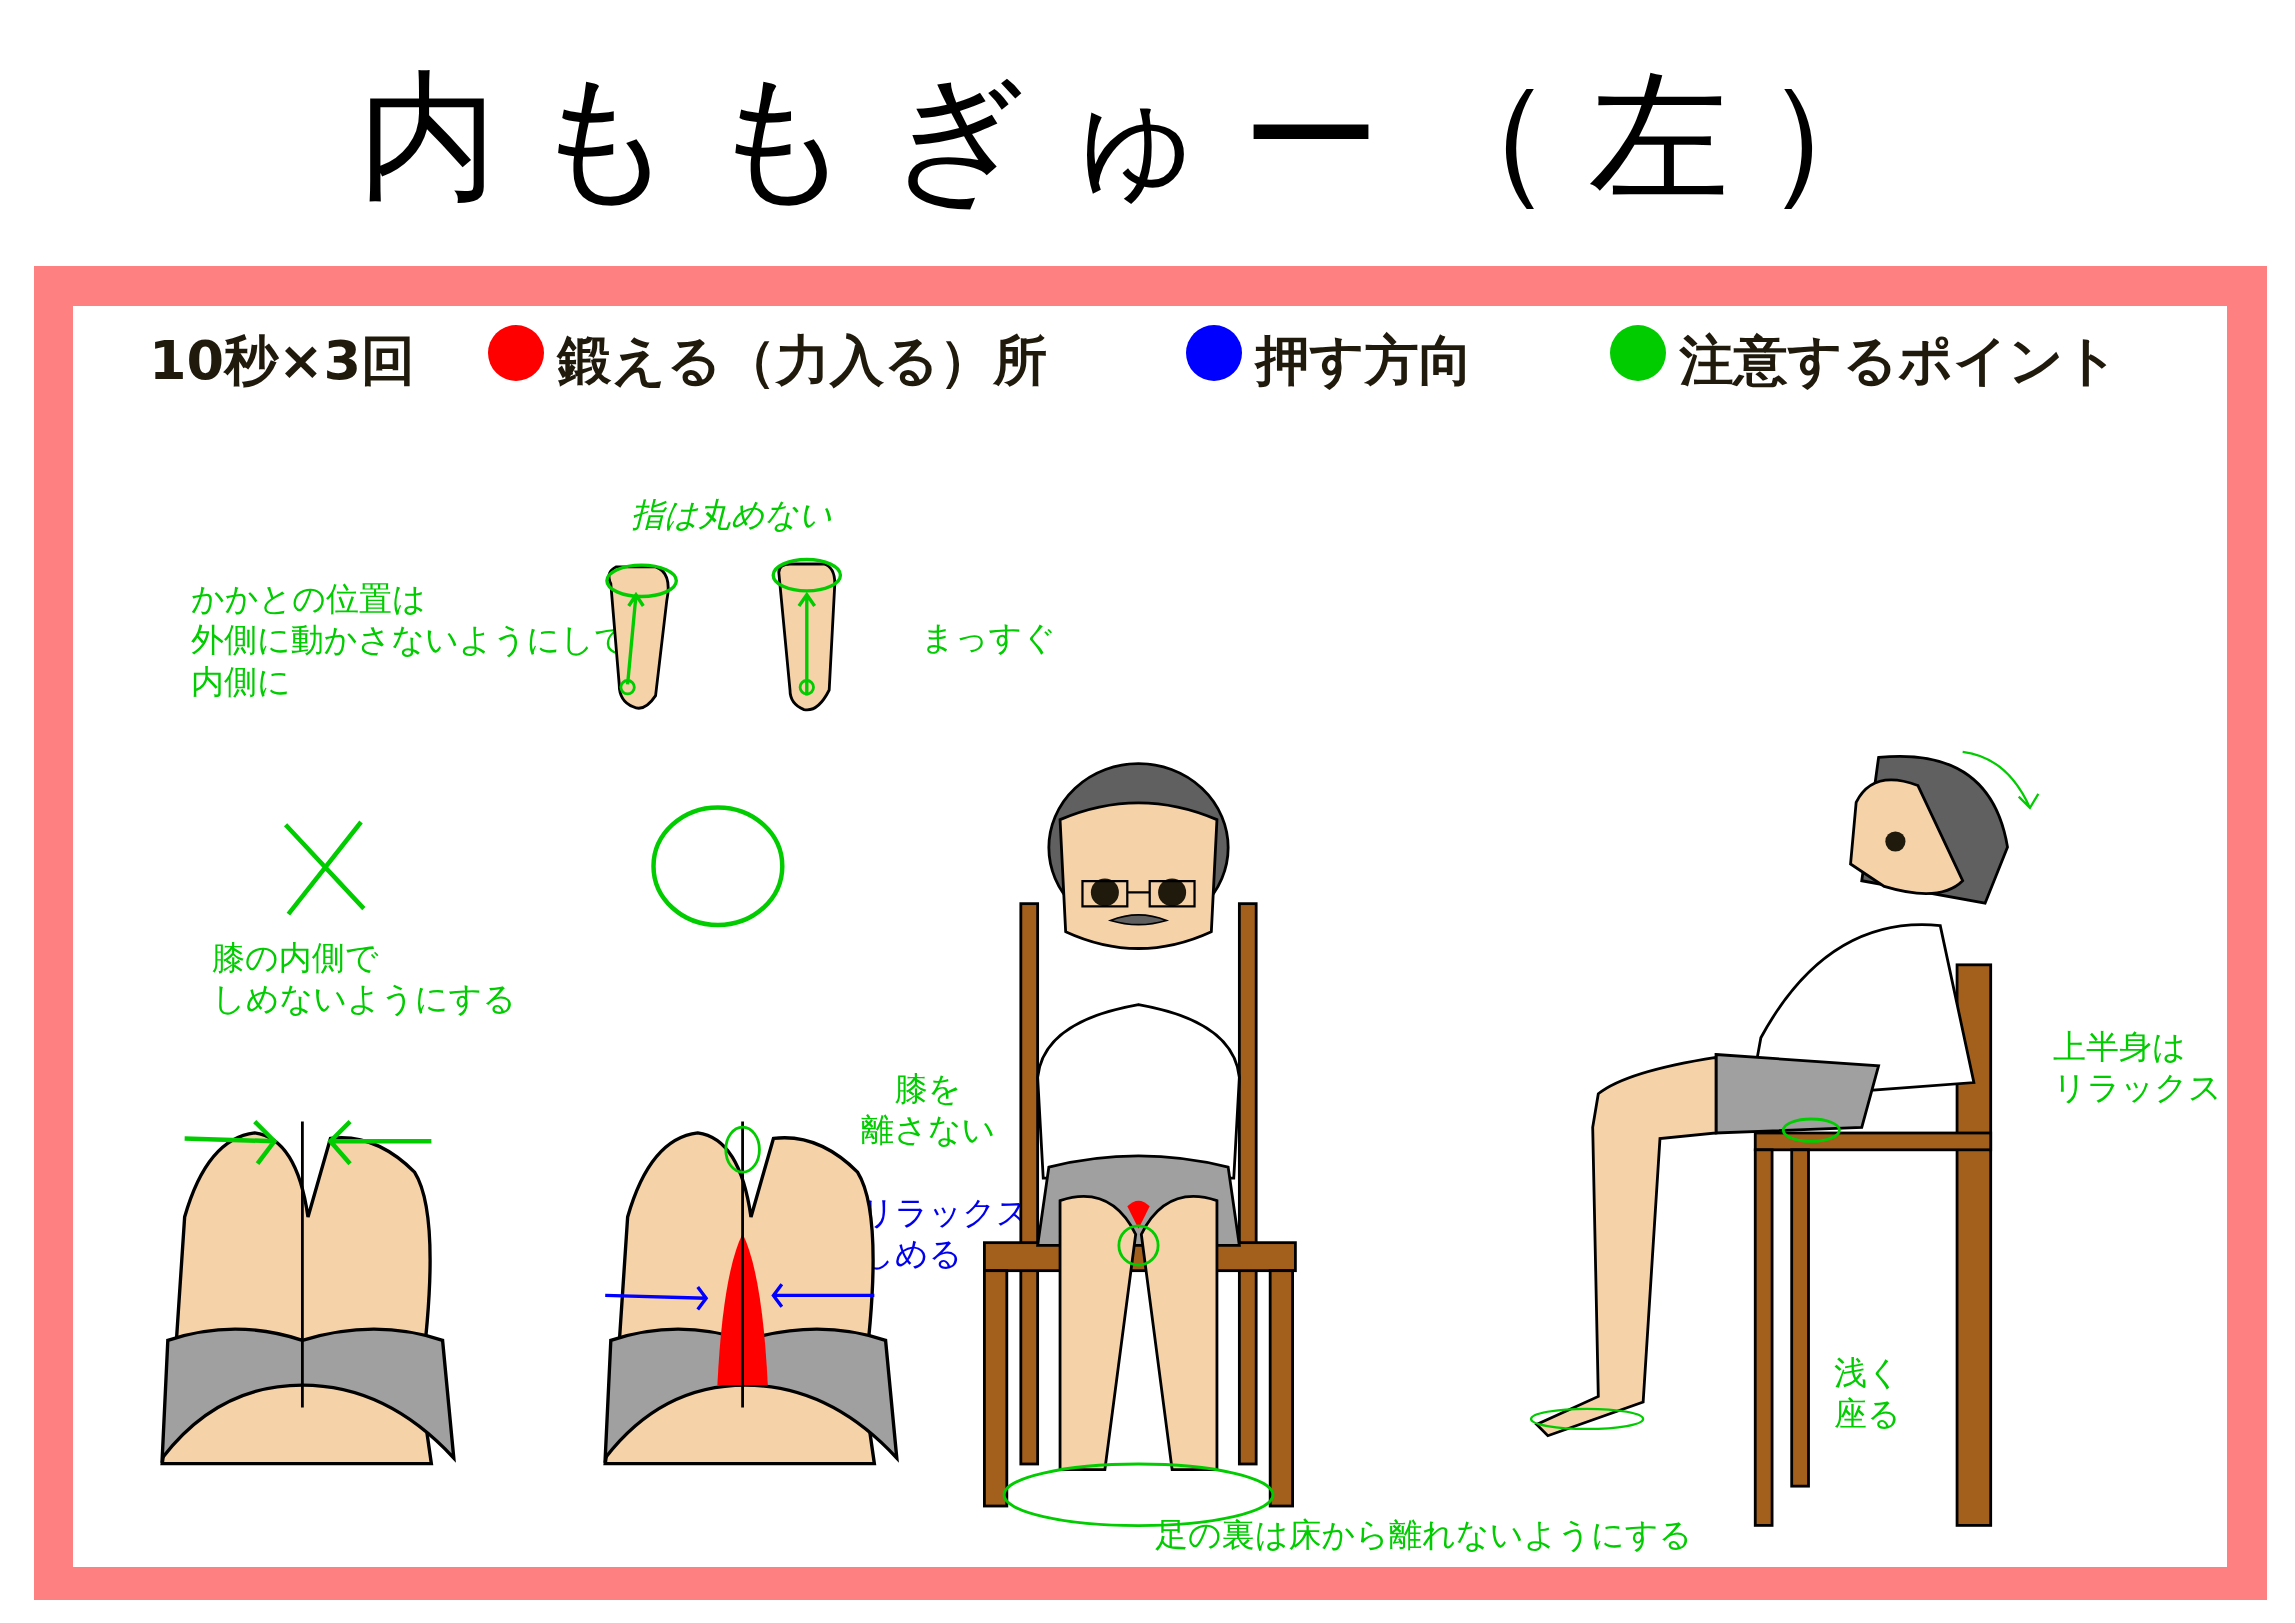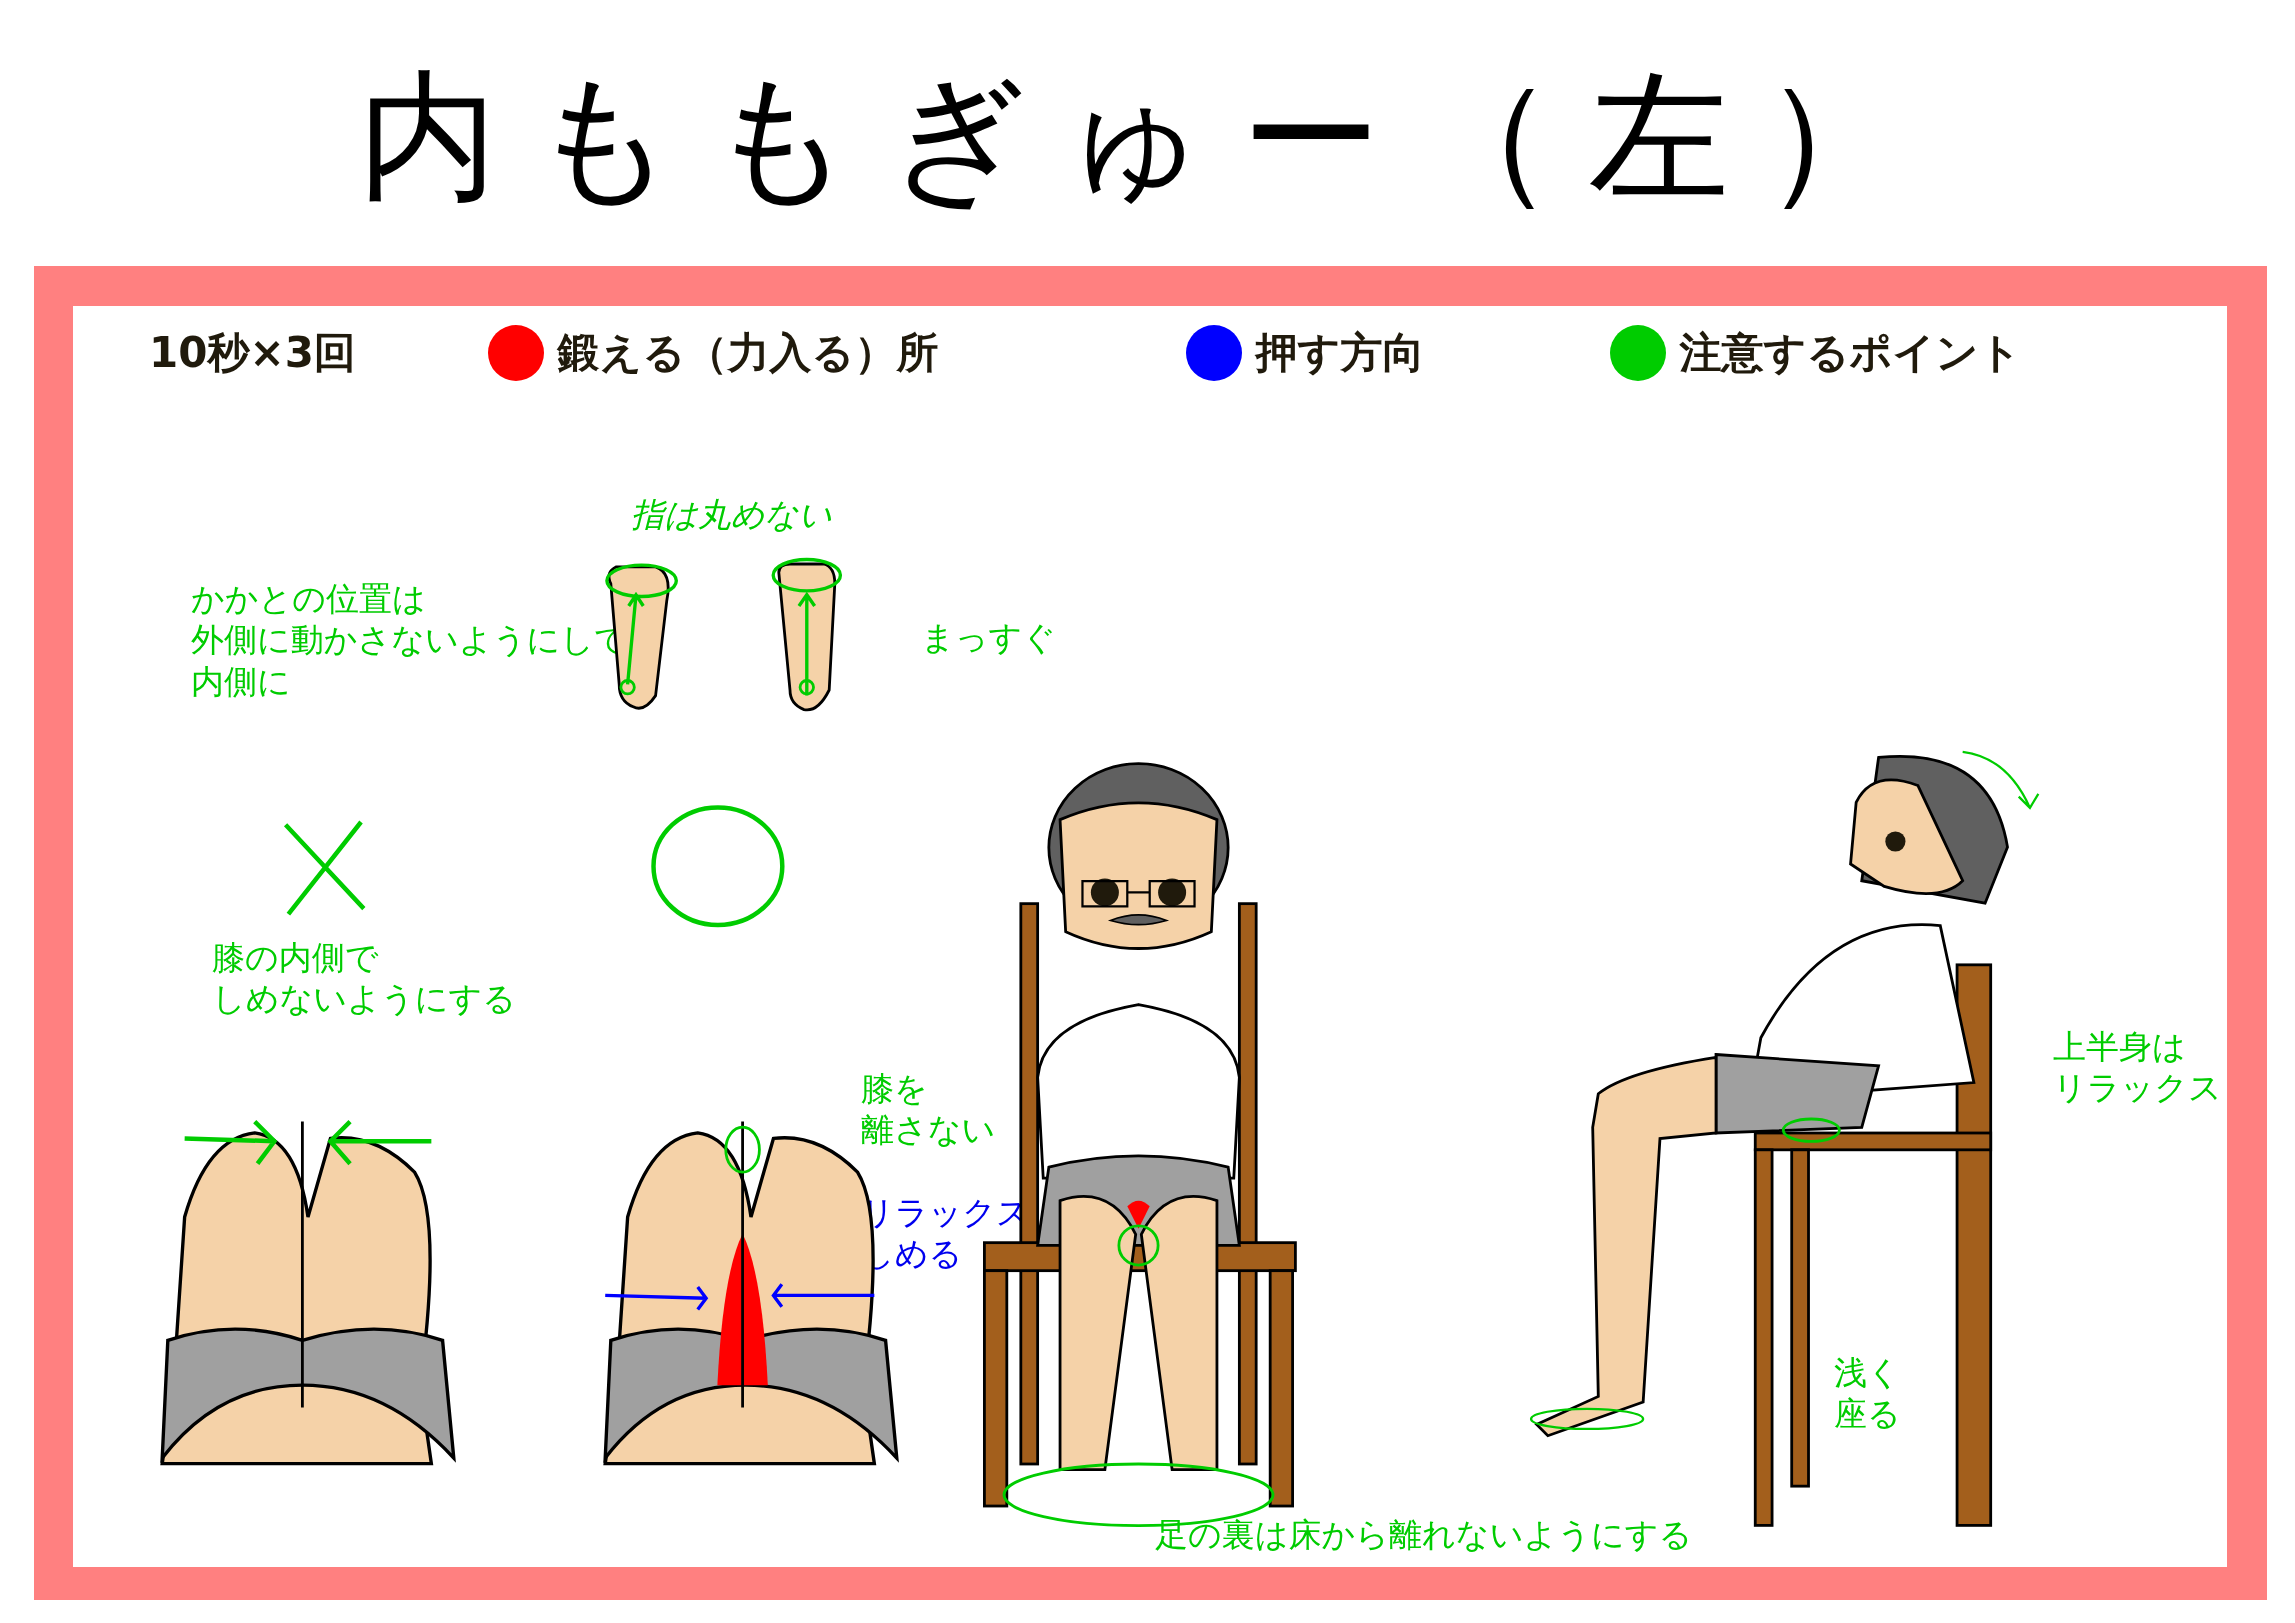--- a/index.html
+++ b/index.html
@@ -2,21 +2,21 @@
 <html style="font-size:9px"><head>
 <meta charset="utf-8">
 <style>
   html, body { margin:0; padding:0; background:#ffffff; }
   body { width:2295px; height:1623px; position:relative; overflow:hidden;
          font-family:"DejaVu Sans","Liberation Sans",sans-serif; }
   .title { position:absolute; left:0; width:2295px; top:67px; text-align:center;
            font-size:140px; color:#000; letter-spacing:34px; font-weight:normal; line-height:1; }
   .frame { position:absolute; left:34px; top:266px; width:2233px; height:1334px; background:#ff8080; }
   .panel { position:absolute; left:73px; top:306px; width:2154px; height:1261px; background:#ffffff; }
-  .legend-item { position:absolute; top:325px; display:flex; align-items:flex-end; font-size:42px;
+  .legend-item { position:absolute; top:325px; display:flex; align-items:flex-start; font-size:54px;
                  font-weight:bold; color:#201a0c; }
   .dot { width:56px; height:56px; border-radius:50%; margin-right:13.5px; display:inline-block; }
   .note { position:absolute; color:#00cc00; font-size:33px; line-height:1.25; white-space:pre; }
   .note.blue { color:#0000ee; }
   svg.fig { position:absolute; overflow:visible; }
 </style>
 </head>
 <body>
 
 <div class="title">内ももぎゅー（左）</div>
@@ -40,21 +40,21 @@
   <span>注意するポイント</span>
 </div>
 
 <div class="note" style="left:631px; top:494px;font-style:italic;">指は丸めない</div>
 <div class="note" style="left:163px; top:578px;margin-left:28px;">かかとの位置は
 外側に動かさないようにして
 内側に</div>
 <div class="note" style="left:881px; top:617px;margin-left:40px;">まっすぐ</div>
 <div class="note" style="left:196px; top:937px;margin-left:16px;">膝の内側で
 しめないようにする</div>
-<div class="note" style="left:861px; top:1068px;">膝を
+<div class="note" style="left:861px; top:1068px;text-align:center;">膝を
 離さない</div>
 <div class="note blue" style="left:861px; top:1192px;">リラックス
 しめる</div>
 <div class="note" style="left:2053px; top:1026px;">上半身は
 リラックス</div>
 <div class="note" style="left:1834px; top:1352px;">浅く
 座る</div>
 <div class="note" style="left:1155px; top:1514px;">足の裏は床から離れないようにする</div>
 
 <svg class="fig" style="left:594px; top:550px;" width="280" height="168" viewBox="0 0 500 300">

